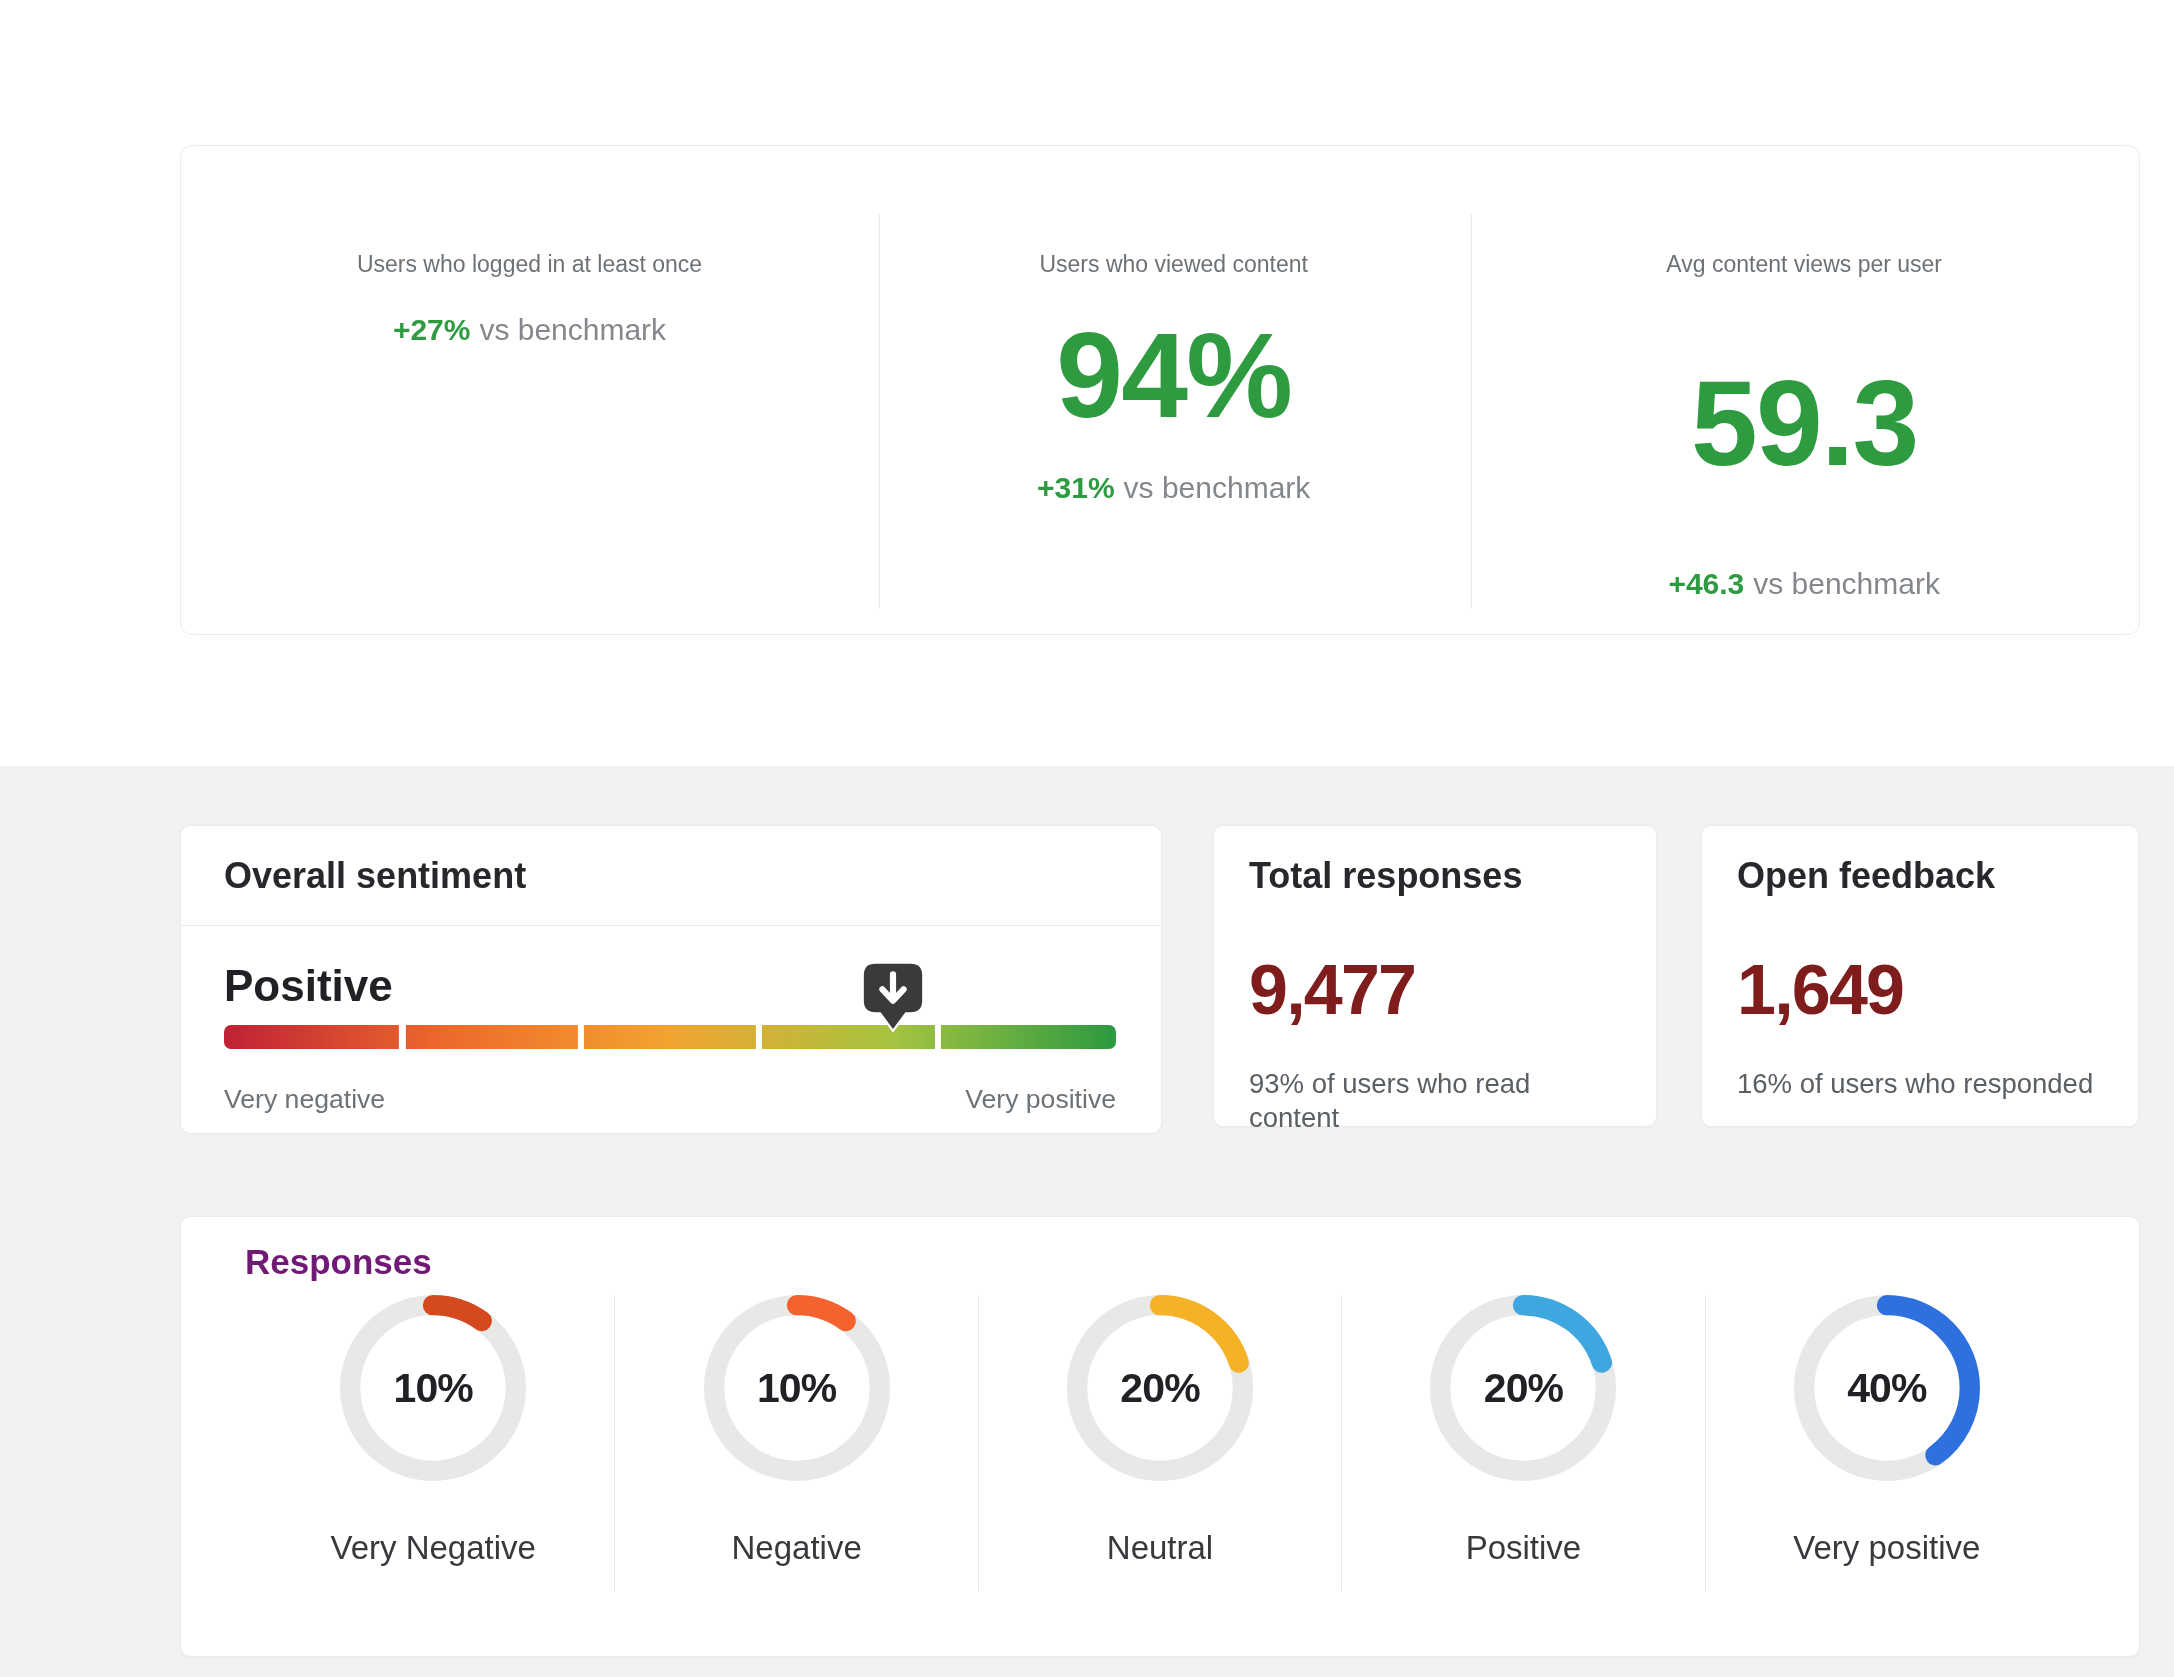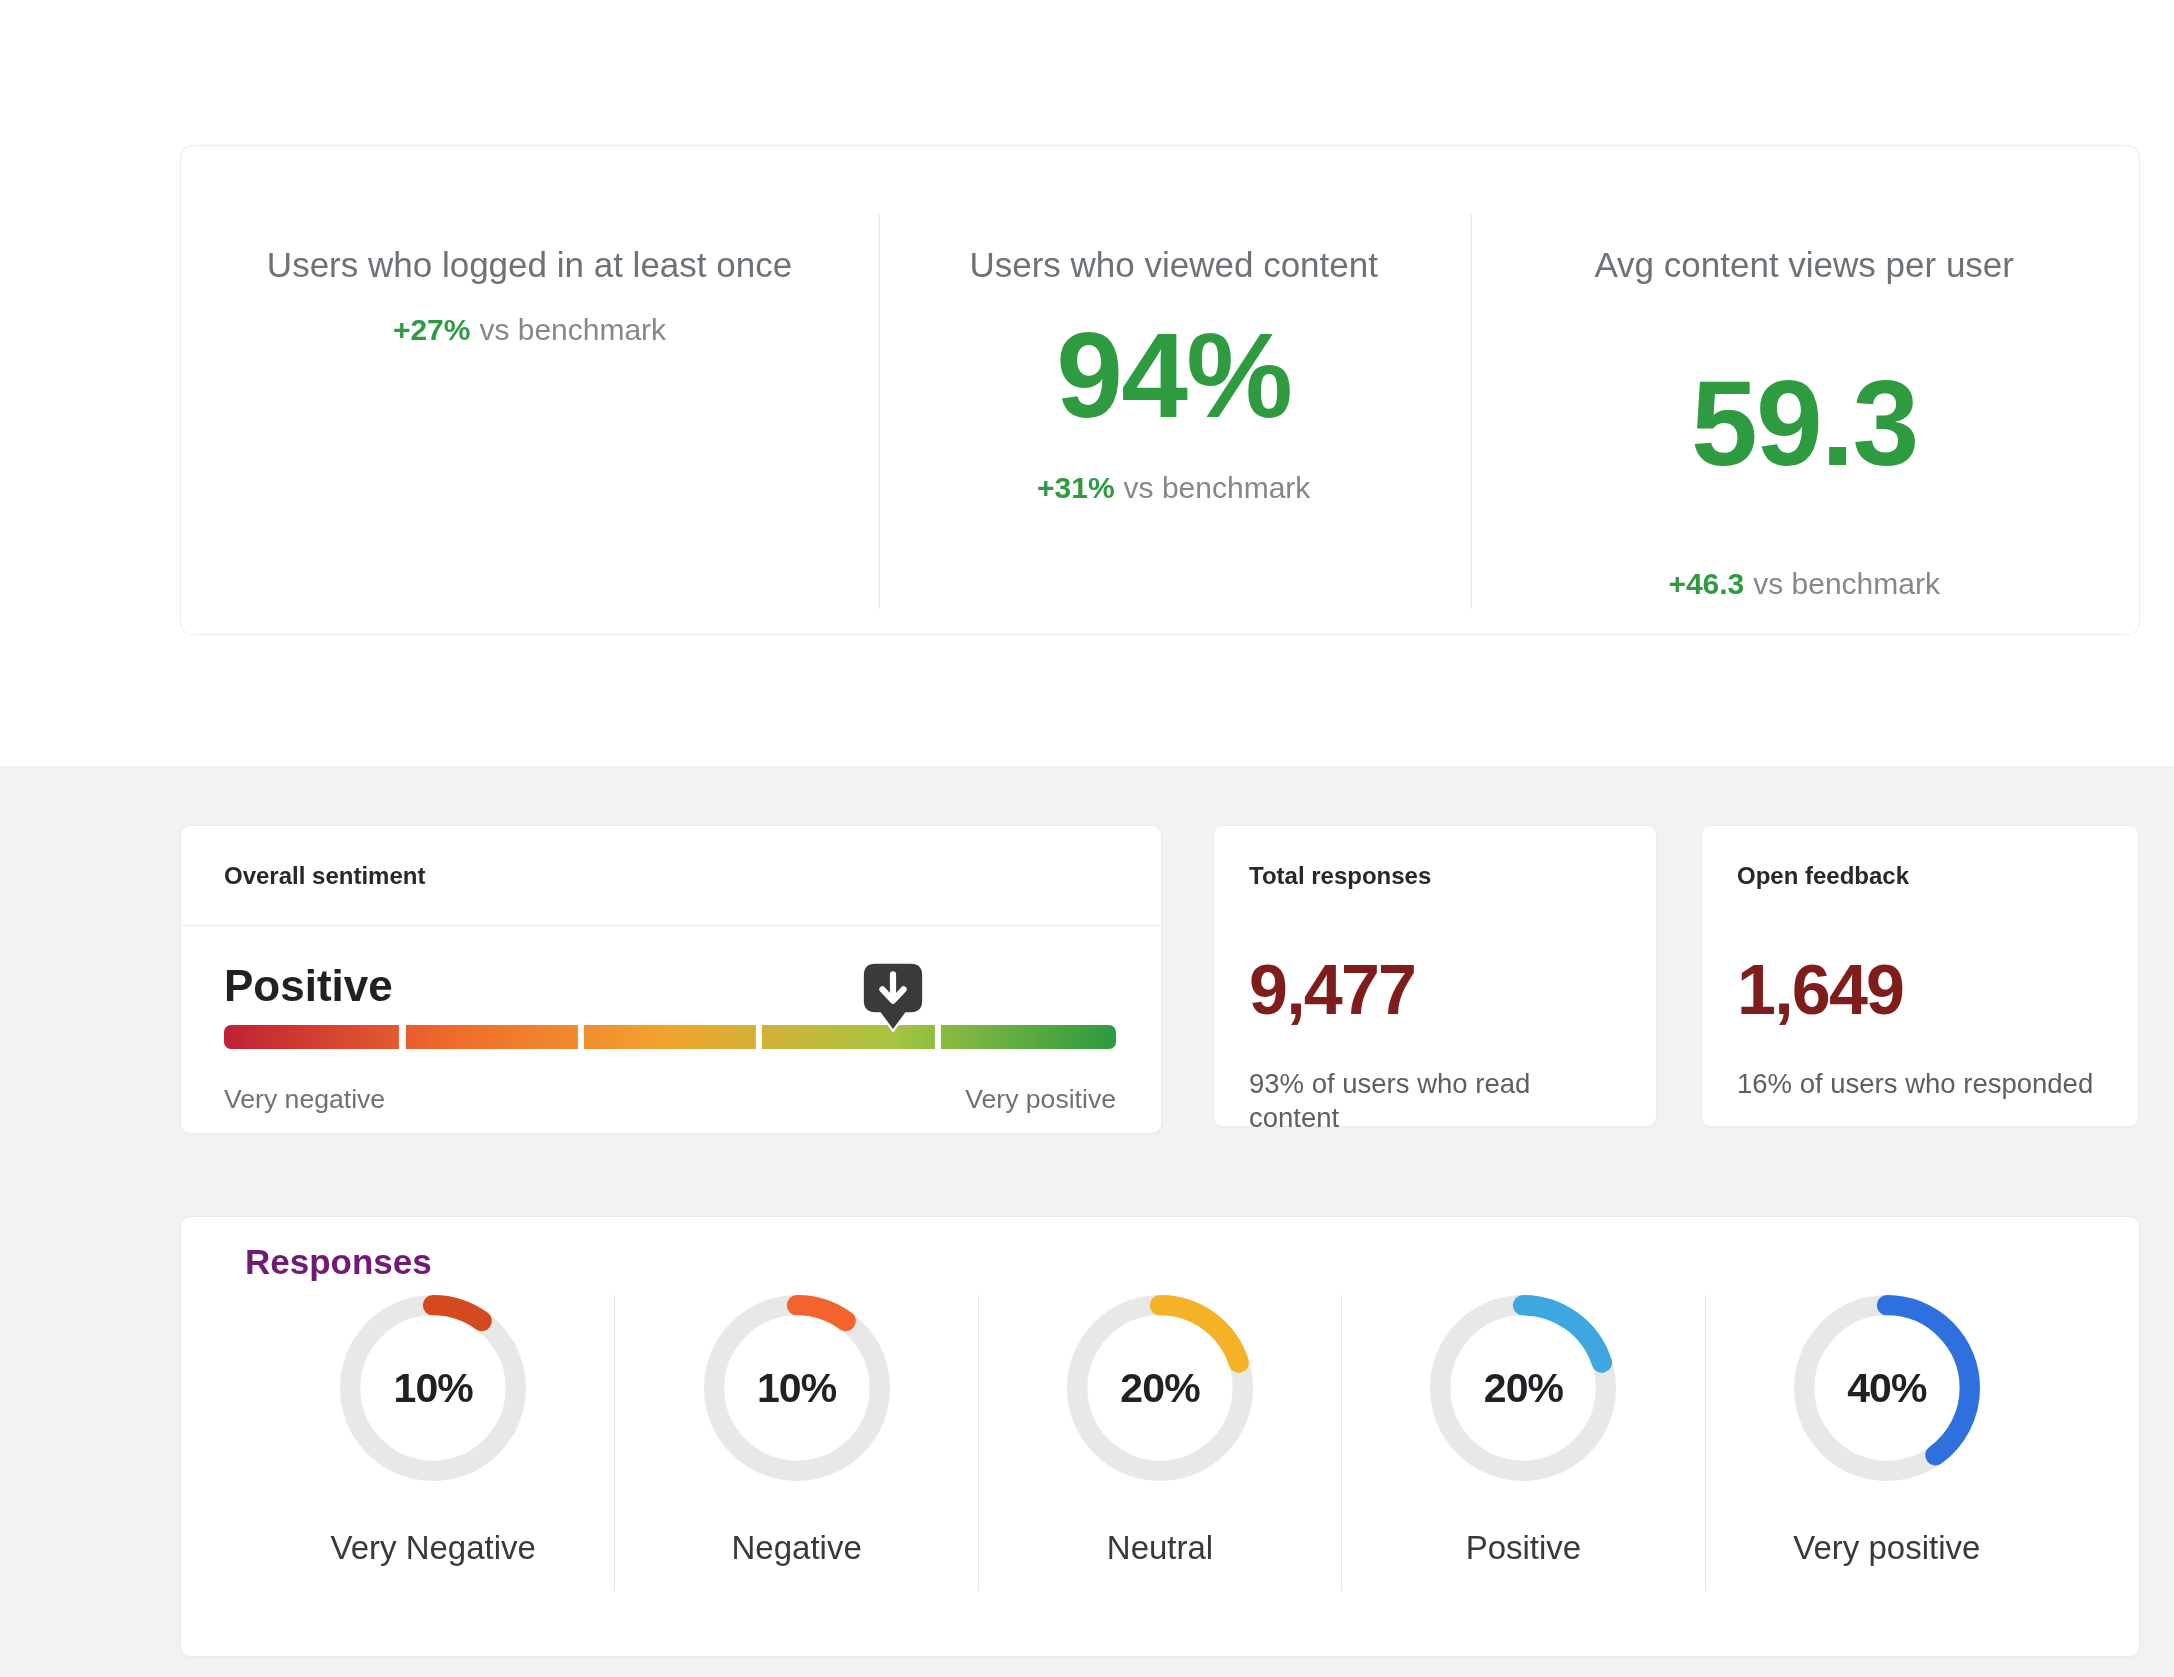--- a/index.html
+++ b/index.html
@@ -13,35 +13,35 @@
   
   .metrics-card{
     position:absolute;left:180px;top:145px;width:1960px;height:490px;
     background:#fff;border:0.9px solid #ececeb;border-radius:12.4px;
     display:flex;box-sizing:border-box;
   }
   .metric-col{flex:1;display:flex;flex-direction:column;align-items:center;text-align:center;padding-top:99px;}
   .metric-col.c1{flex:0 0 35.6%;}
   .metric-col.c2{flex:0 0 30.2%;}
   .metric-col.c3{flex:1;gap:48px;}
-  .metric-title{font-size:35px;line-height:39px;color:#6d7277;}
+  .metric-title{font-size:23px;line-height:39px;color:#6d7277;}
   .metric-value{margin-top:25px;font-size:120px;line-height:133px;font-weight:600;color:#2e9b41;letter-spacing:-1.8px;}
   .metric-delta-row{margin-top:26.6px;font-size:30px;line-height:37px;}
   .delta{color:#2e9b41;font-weight:700;}
   .delta-suffix{color:#84888c;margin-left:8.9px;font-weight:400;}
   .v-divider{position:absolute;top:68px;width:0.9px;height:395px;background:#e7e7e5;}
   .v-divider.d1{left:698px;}
   .v-divider.d2{left:1290px;}
 
   
   .card{background:#fff;border:0.9px solid #ececeb;border-radius:10.6px;box-sizing:border-box;
         box-shadow:0 0.9px 2.7px rgba(0,0,0,0.03);}
   .sentiment-card{position:absolute;left:180px;top:825px;width:982px;height:309px;}
   .sentiment-head{padding:30px 43px;border-bottom:0.9px solid #ececeb;}
-  .card-title{font-size:24px;line-height:39px;font-weight:600;color:#26282b;}
+  .card-title{font-size:36px;line-height:39px;font-weight:600;color:#26282b;}
   .sentiment-body{padding:0 43px;}
   .sentiment-value{margin-top:34px;font-size:44px;line-height:51px;font-weight:700;color:#202124;}
   .bar-wrap{position:relative;margin-top:14px;height:24px;}
   .gradient-bar{position:absolute;left:0;top:0;width:892px;height:24px;border-radius:7px;overflow:hidden;
     background:linear-gradient(90deg,#bf2135 0%,#d8402a 16%,#ee6a2b 32%,#f2a42f 48%,#decb3c 58%,#a6c441 66%,#4aa84d 78%,#2f9d42 88%,#2b9a40 100%);}
   .bar-gap{position:absolute;top:0;width:6.2px;height:100%;background:#ffffff;transform:translateX(-50%);}
   .marker{position:absolute;top:-64px;width:64px;height:76px;transform:translateX(-50%);z-index:3;}
   .scale-row{display:flex;justify-content:space-between;width:892px;margin-top:35px;font-size:26.6px;color:#6d7277;}
 
   

